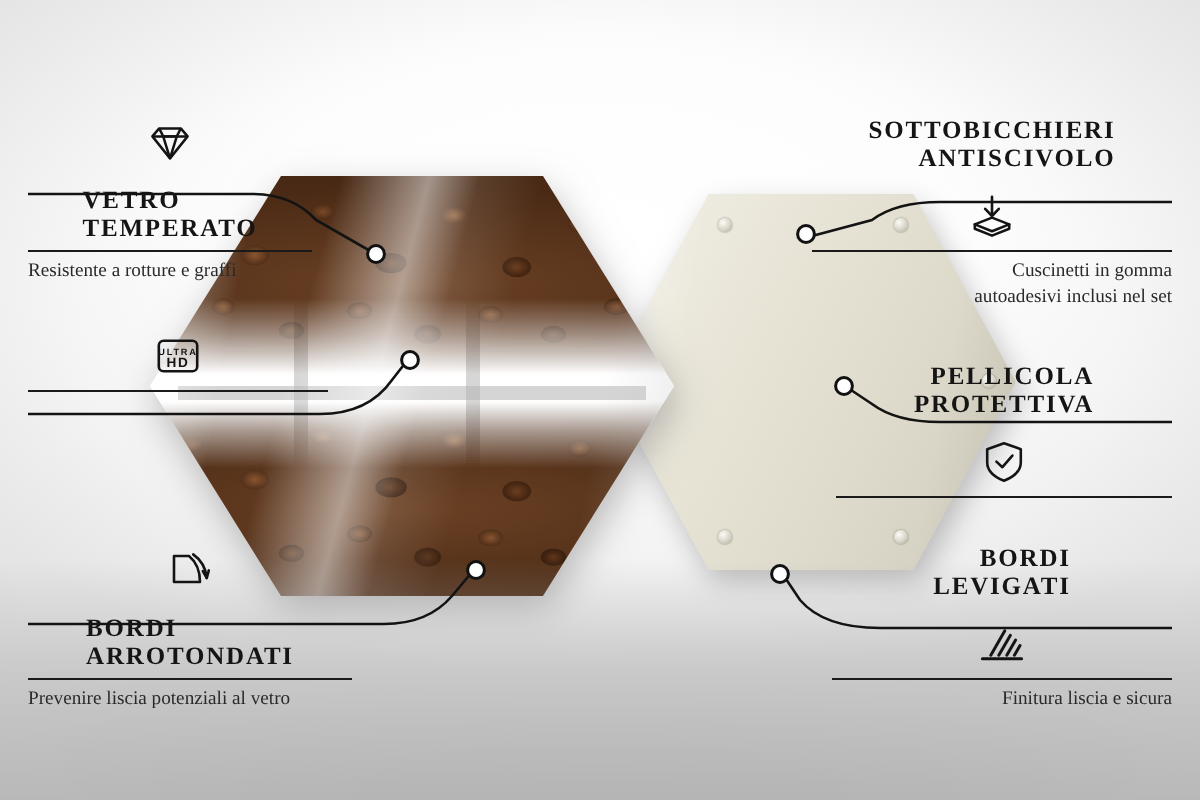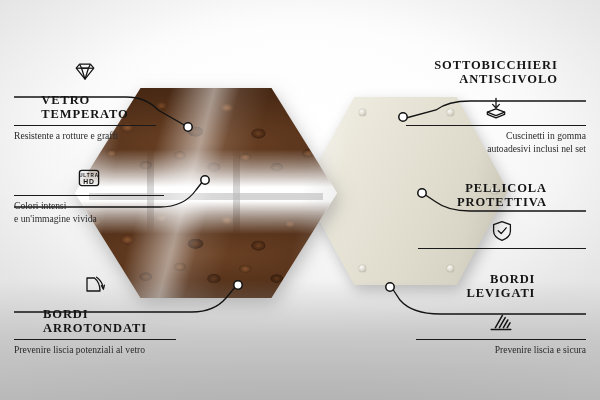--- a/index.html
+++ b/index.html
@@ -205,22 +205,20 @@
     <div class="head">
       <span class="ico">
         <svg viewBox="0 0 26 26">
           <rect x="3.4" y="5.4" width="19.2" height="15.2" rx="2.4" ry="2.4" fill="none" stroke="#141414" stroke-width="1.3"></rect>
           <text x="13" y="12.3" text-anchor="middle" font-family="Liberation Sans, sans-serif" font-size="4.6" font-weight="700" fill="#141414">ultra</text>
           <text x="13" y="18.6" text-anchor="middle" font-family="Liberation Sans, sans-serif" font-size="6.8" font-weight="700" fill="#141414">HD</text>
         </svg>
       </span>
     </div>
     <div class="rule"></div>
-    <div class="sub">Colori intensi
-e un'immagine vivida</div>
   </div>
 
   <div class="callout co-left" style="left:14px;top:272px;width:162px;">
     <div class="head">
       <span class="ico">
         <svg viewBox="0 0 26 26">
             <g fill="none" stroke="#141414" stroke-width="1.3" stroke-linejoin="round" stroke-linecap="round">
           <path d="M5 6 V19 H18 Q18 10.5 12.5 6 Z"></path>
           <path d="M14.6 5.2 Q20.6 9.4 21.4 17"></path>
           <path d="M21.4 17 L19.4 13.6 M21.4 17 L22.4 13.2"></path>
@@ -280,16 +278,16 @@
           <path d="M3.2 20.4 H22.8"></path>
           <path d="M7.4 18.6 L14.4 6.4"></path>
           <path d="M11.4 18.6 L17.2 8.6"></path>
           <path d="M15.4 18.6 L19.8 11"></path>
           <path d="M19.2 18.6 L22 13.8"></path>
         </g>
           </svg>
       </span>
     </div>
     <div class="rule"></div>
-    <div class="sub">Prevenire liscia e sicura</div>
+    <div class="sub">Finitura liscia e sicura</div>
   </div>
 
 </div>
 
 </body></html>

